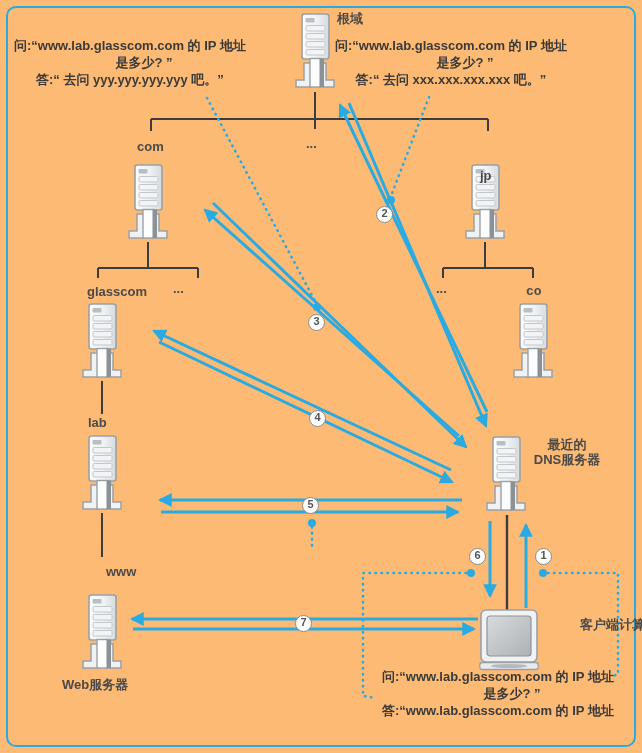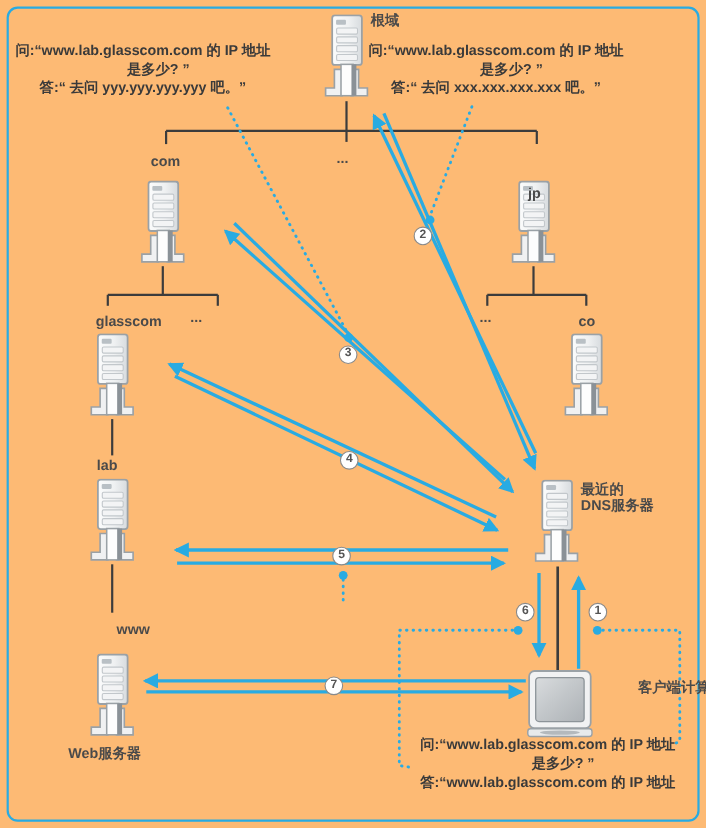--- a/index.html
+++ b/index.html
@@ -2,21 +2,21 @@
 <html><head>
 <meta charset="utf-8">
 <style>
   html,body{margin:0;padding:0;background:#fff;}
   .canvas{position:relative;width:642px;height:753px;background:#fdba74;overflow:hidden;
           font-family:"Liberation Sans","DejaVu Sans",sans-serif;}
   .frame{position:absolute;left:6px;top:6px;width:626px;height:737px;
          border:2px solid #29abe2;border-radius:10px;}
   svg.overlay{position:absolute;left:0;top:0;}
   .lbl{position:absolute;font-weight:700;font-size:13px;color:#4a4a4a;white-space:nowrap;}
-  .lbl.center{text-align:left;}
+  .lbl.center{text-align:center;}
   .qa{position:absolute;font-weight:700;font-size:13px;line-height:17px;color:#3a3a3a;white-space:nowrap;text-align:center;}
   .qa .cont{padding-left:28px;}
   .step{position:absolute;width:17px;height:17px;box-sizing:border-box;
         border:1.5px solid #8a8a8a;border-radius:50%;background:#fff;color:#555;
         font-weight:700;font-size:11px;line-height:13.5px;text-align:center;}
   .dnslbl{line-height:15px;}
 </style>
 </head>
 <body>
 
@@ -135,21 +135,21 @@
       </g>
   </svg>
 
   <div class="lbl" style="left:337px;top:10px;">根域</div>
   <div class="lbl" style="left:137px;top:139px;">com</div>
   <div class="lbl" style="left:306px;top:136px;">...</div>
   <div class="lbl" style="left:480px;top:127px;margin-top:41px;">jp</div>
   <div class="lbl" style="left:87px;top:284px;text-align:center;">glasscom</div>
   <div class="lbl" style="left:173px;top:281px;">...</div>
   <div class="lbl" style="left:436px;top:281px;">...</div>
-  <div class="lbl" style="left:526px;top:284px;">co</div>
+  <div class="lbl" style="left:526px;top:284px;font-family:Liberation Mono, monospace;">co</div>
   <div class="lbl" style="left:88px;top:415px;">lab</div>
   <div class="lbl" style="left:84px;top:564px;margin-left:22px;">www</div>
   <div class="lbl" style="left:62px;top:676px;">Web服务器</div>
   <div class="lbl center dnslbl" style="left:528px;top:437px;width:78px;">
     <div>最近的</div>
     <div>DNS服务器</div>
   </div>
   <div class="lbl" style="left:540px;top:616px;margin-left:40px;">客户端计算机</div>
 
   <div class="qa" style="left:14px;top:37px;">

